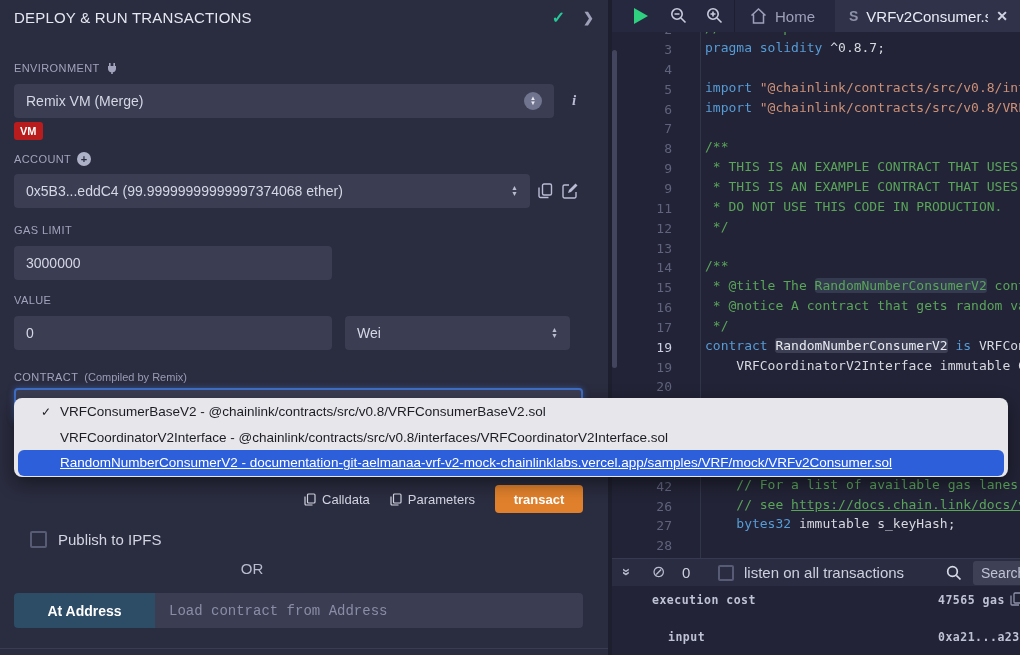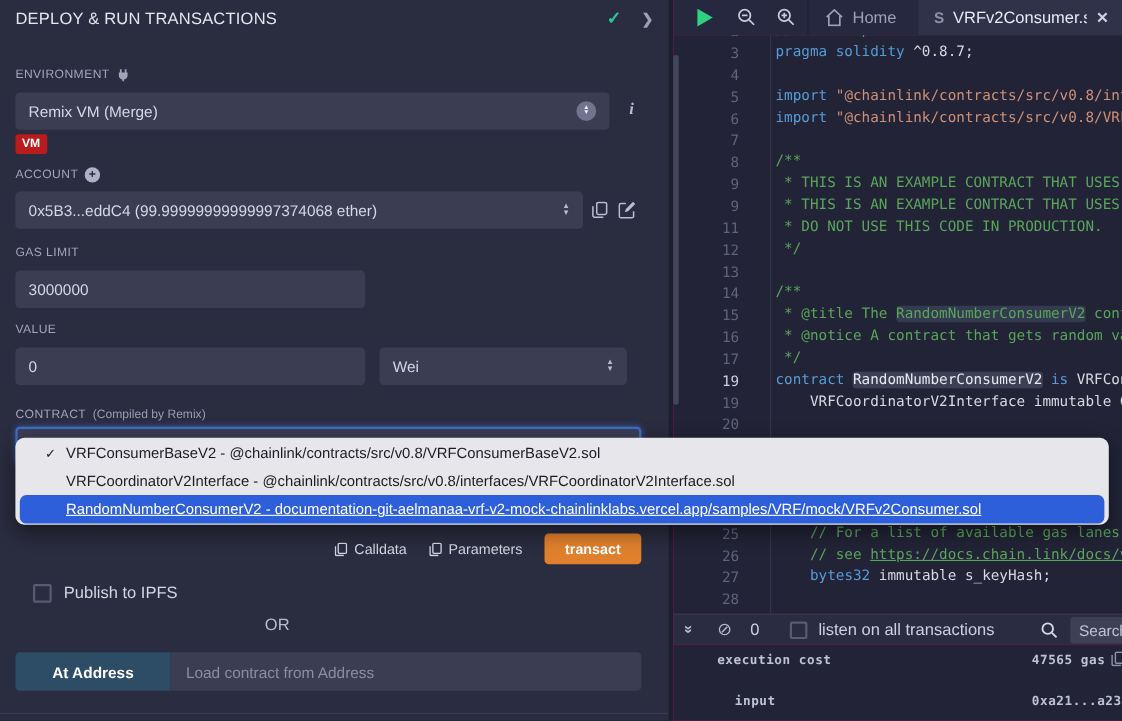--- a/index.html
+++ b/index.html
@@ -62,21 +62,21 @@
 
   .or-row { position:absolute; top:560px; left:0; width:504px; text-align:center;
     color:#b9bbcf; font-size:15px; }
 
   .ataddr { position:absolute; left:14px; top:593px; display:flex; }
   .btn-ataddr { width:141px; height:35px; background:#2d4c66; border:none;
     border-radius:4px 0 0 4px; color:#fff; font-size:14px; font-weight:600;
     font-family:"Liberation Sans",sans-serif; }
   .inp-ataddr { width:428px; height:35px; background:#3b3d53; border:none; outline:none;
     border-radius:0 4px 4px 0; color:#fef9c3; padding:0 14px; font-size:14px;
-    font-family:Liberation Sans, sans-serif; }
+    font-family:Liberation Mono, monospace; }
   .inp-ataddr::placeholder { color:#8a8da6; }
   .bottom-divider { position:absolute; left:0; top:648px; width:608px; height:1px; background:#3a3c52; }
 
   
   .main { position:absolute; left:612px; top:0; width:408px; height:655px;
     background:#be185d; overflow:hidden; }
   .tabbar { position:absolute; top:0; left:0; width:408px; height:32px; background:#262840; }
   .play-icon { position:absolute; left:22px; top:8px; width:0; height:0;
     border-left:14px solid #2fd07f; border-top:8px solid transparent; border-bottom:8px solid transparent; }
   .tb-ico { position:absolute; top:7px; color:#c9cbdb; }
@@ -319,21 +319,21 @@
         <span class="ln" style="top: 345.45px;">20</span>
         <span class="lc" style="top: 345.45px;"></span>
         <span class="ln" style="top: 365.3px;">21</span>
         <span class="lc" style="top: 365.3px;"></span>
         <span class="ln" style="top: 385.15px;">22</span>
         <span class="lc" style="top: 385.15px;"></span>
         <span class="ln" style="top: 405px;">23</span>
         <span class="lc" style="top: 405px;"></span>
         <span class="ln" style="top: 424.85px;">24</span>
         <span class="lc" style="top: 424.85px;"></span>
-        <span class="ln" style="top: 444.7px;">25</span>
+        <span class="ln" style="top: 444.7px;">42</span>
         <span class="lc" style="top: 444.7px;"><span class="tk-c">    // For a list of available gas lanes on each network,</span></span>
         <span class="ln" style="top: 464.55px;">26</span>
         <span class="lc" style="top: 464.55px;"><span class="tk-c">    // see </span><span class="tk-cu">https://docs.chain.link/docs/vrf-contracts/#configurations</span></span>
         <span class="ln" style="top: 484.4px;">27</span>
         <span class="lc" style="top: 484.4px;"><span class="tk-p">    </span><span class="tk-k">bytes32</span><span class="tk-p"> immutable s_keyHash;</span></span>
         <span class="ln" style="top: 504.25px;">28</span>
         <span class="lc" style="top: 504.25px;"></span>
       </div>
 
     <div class="termbar">

